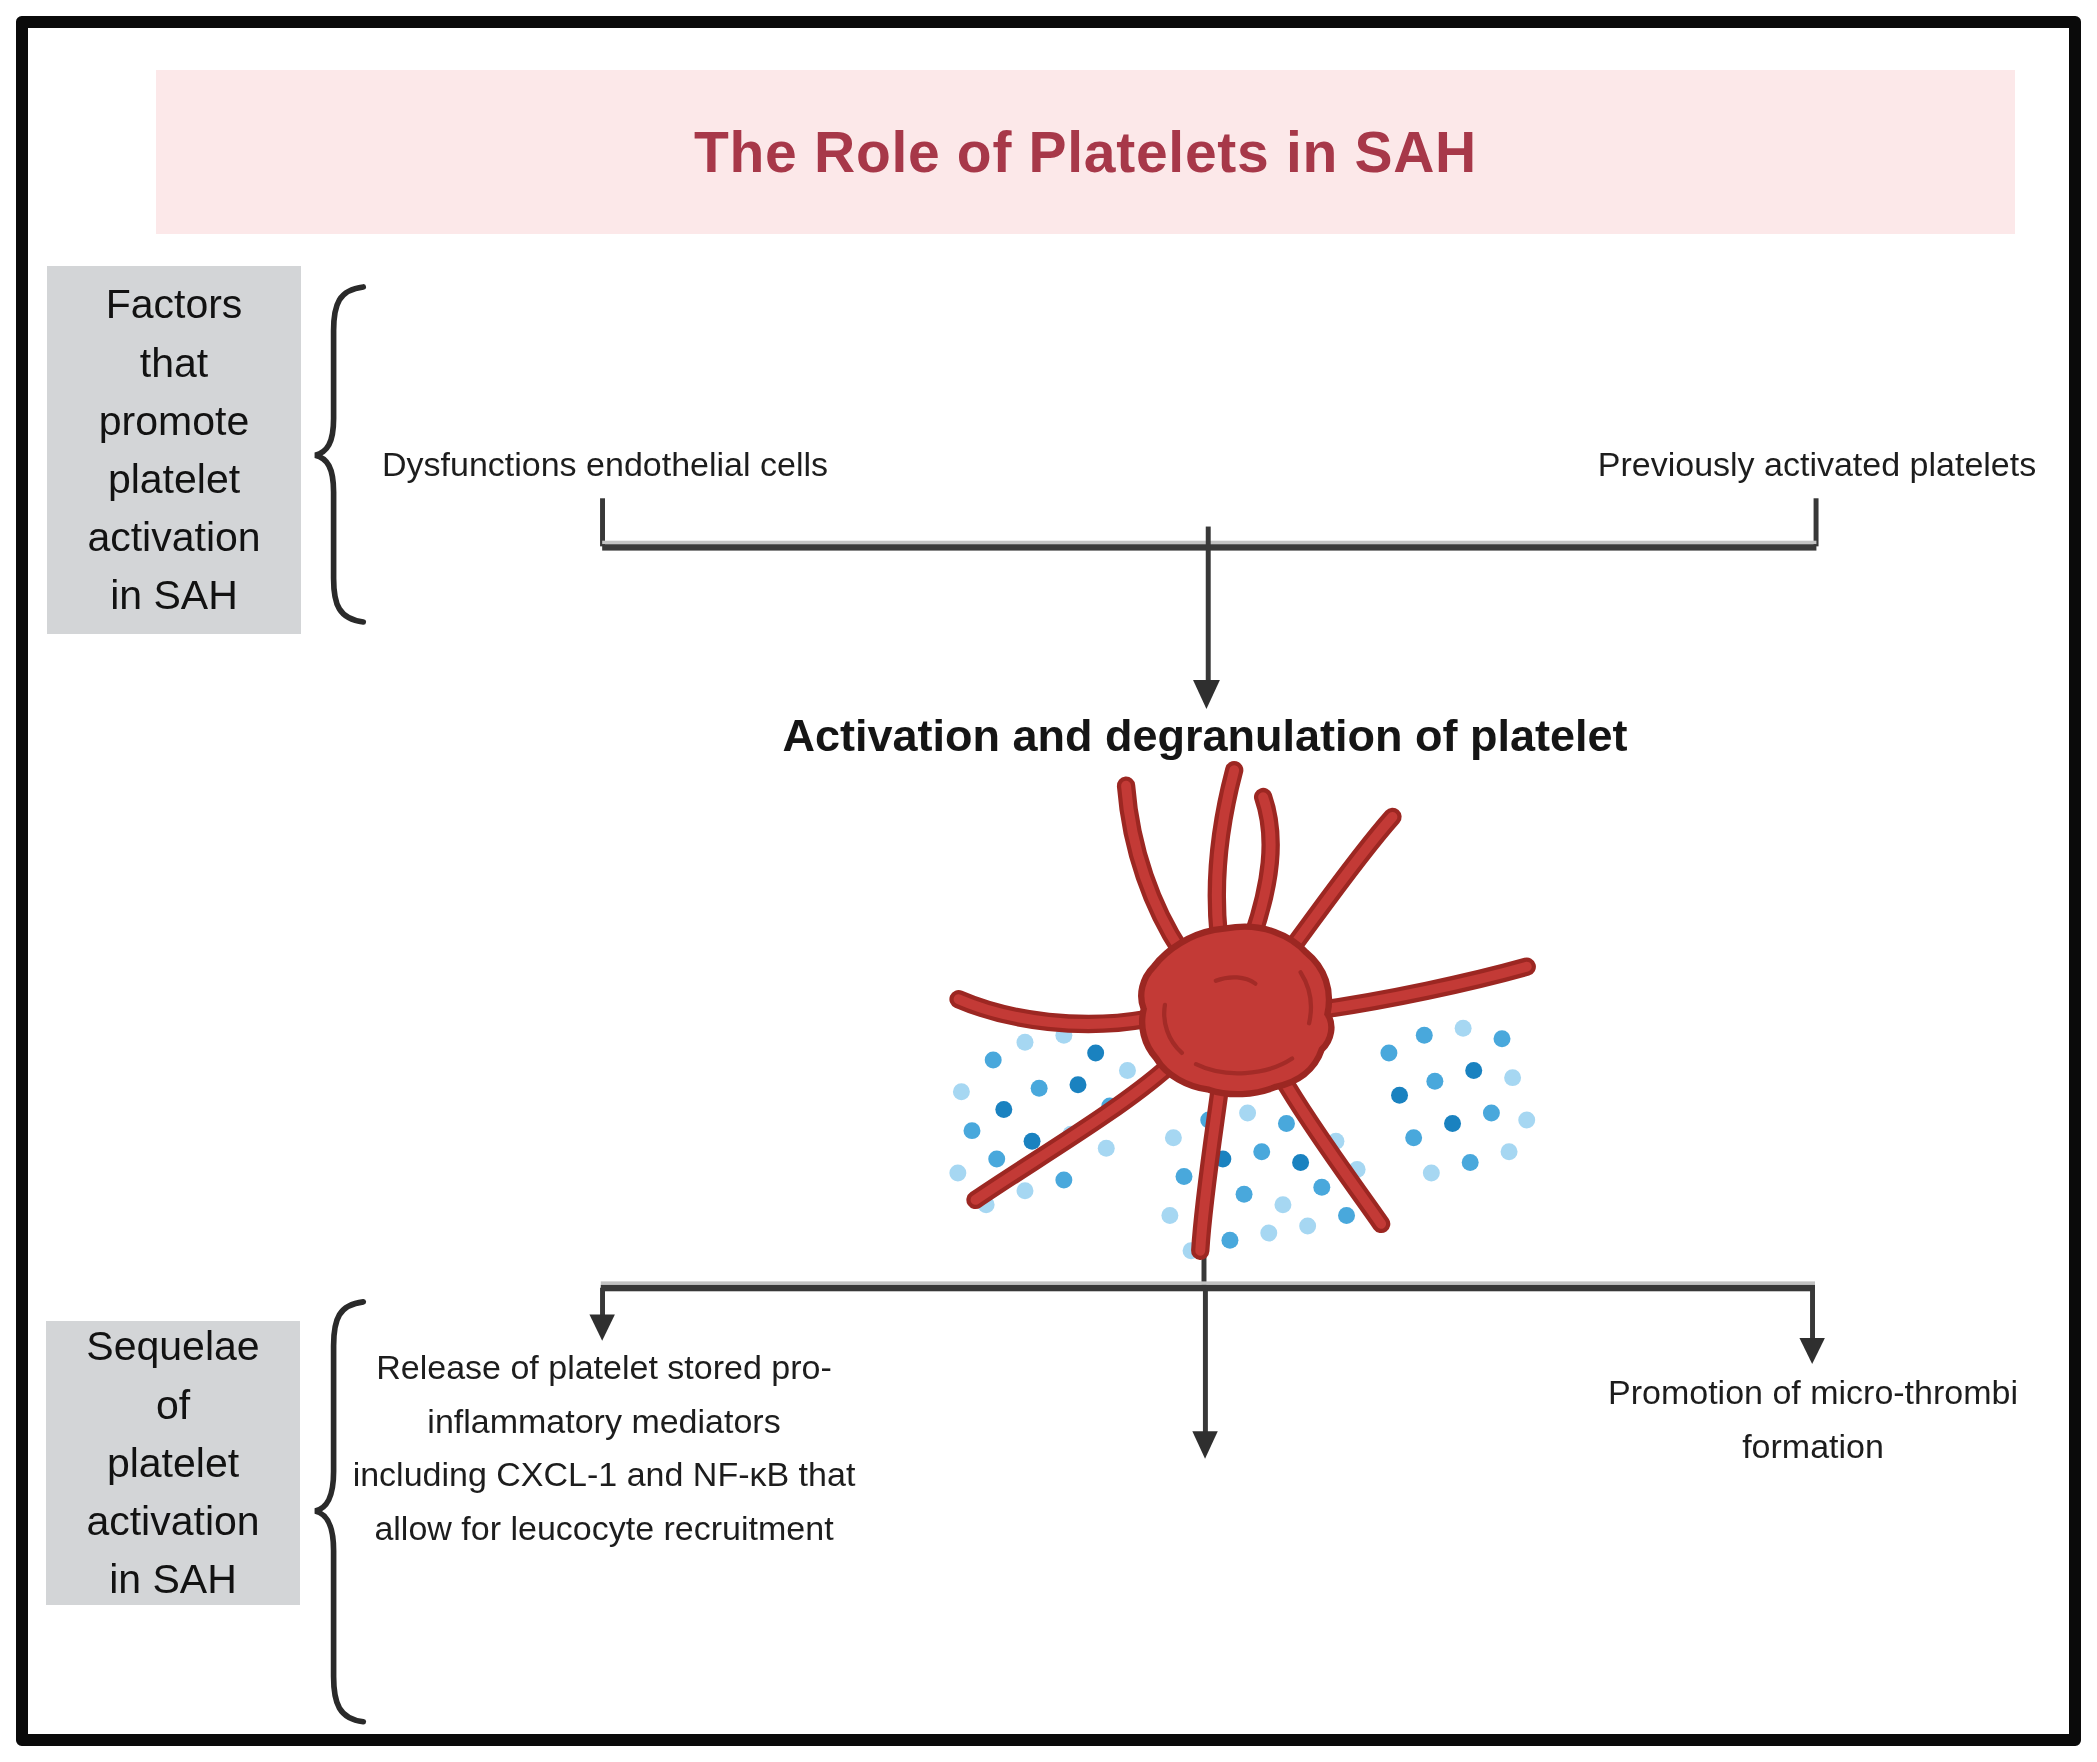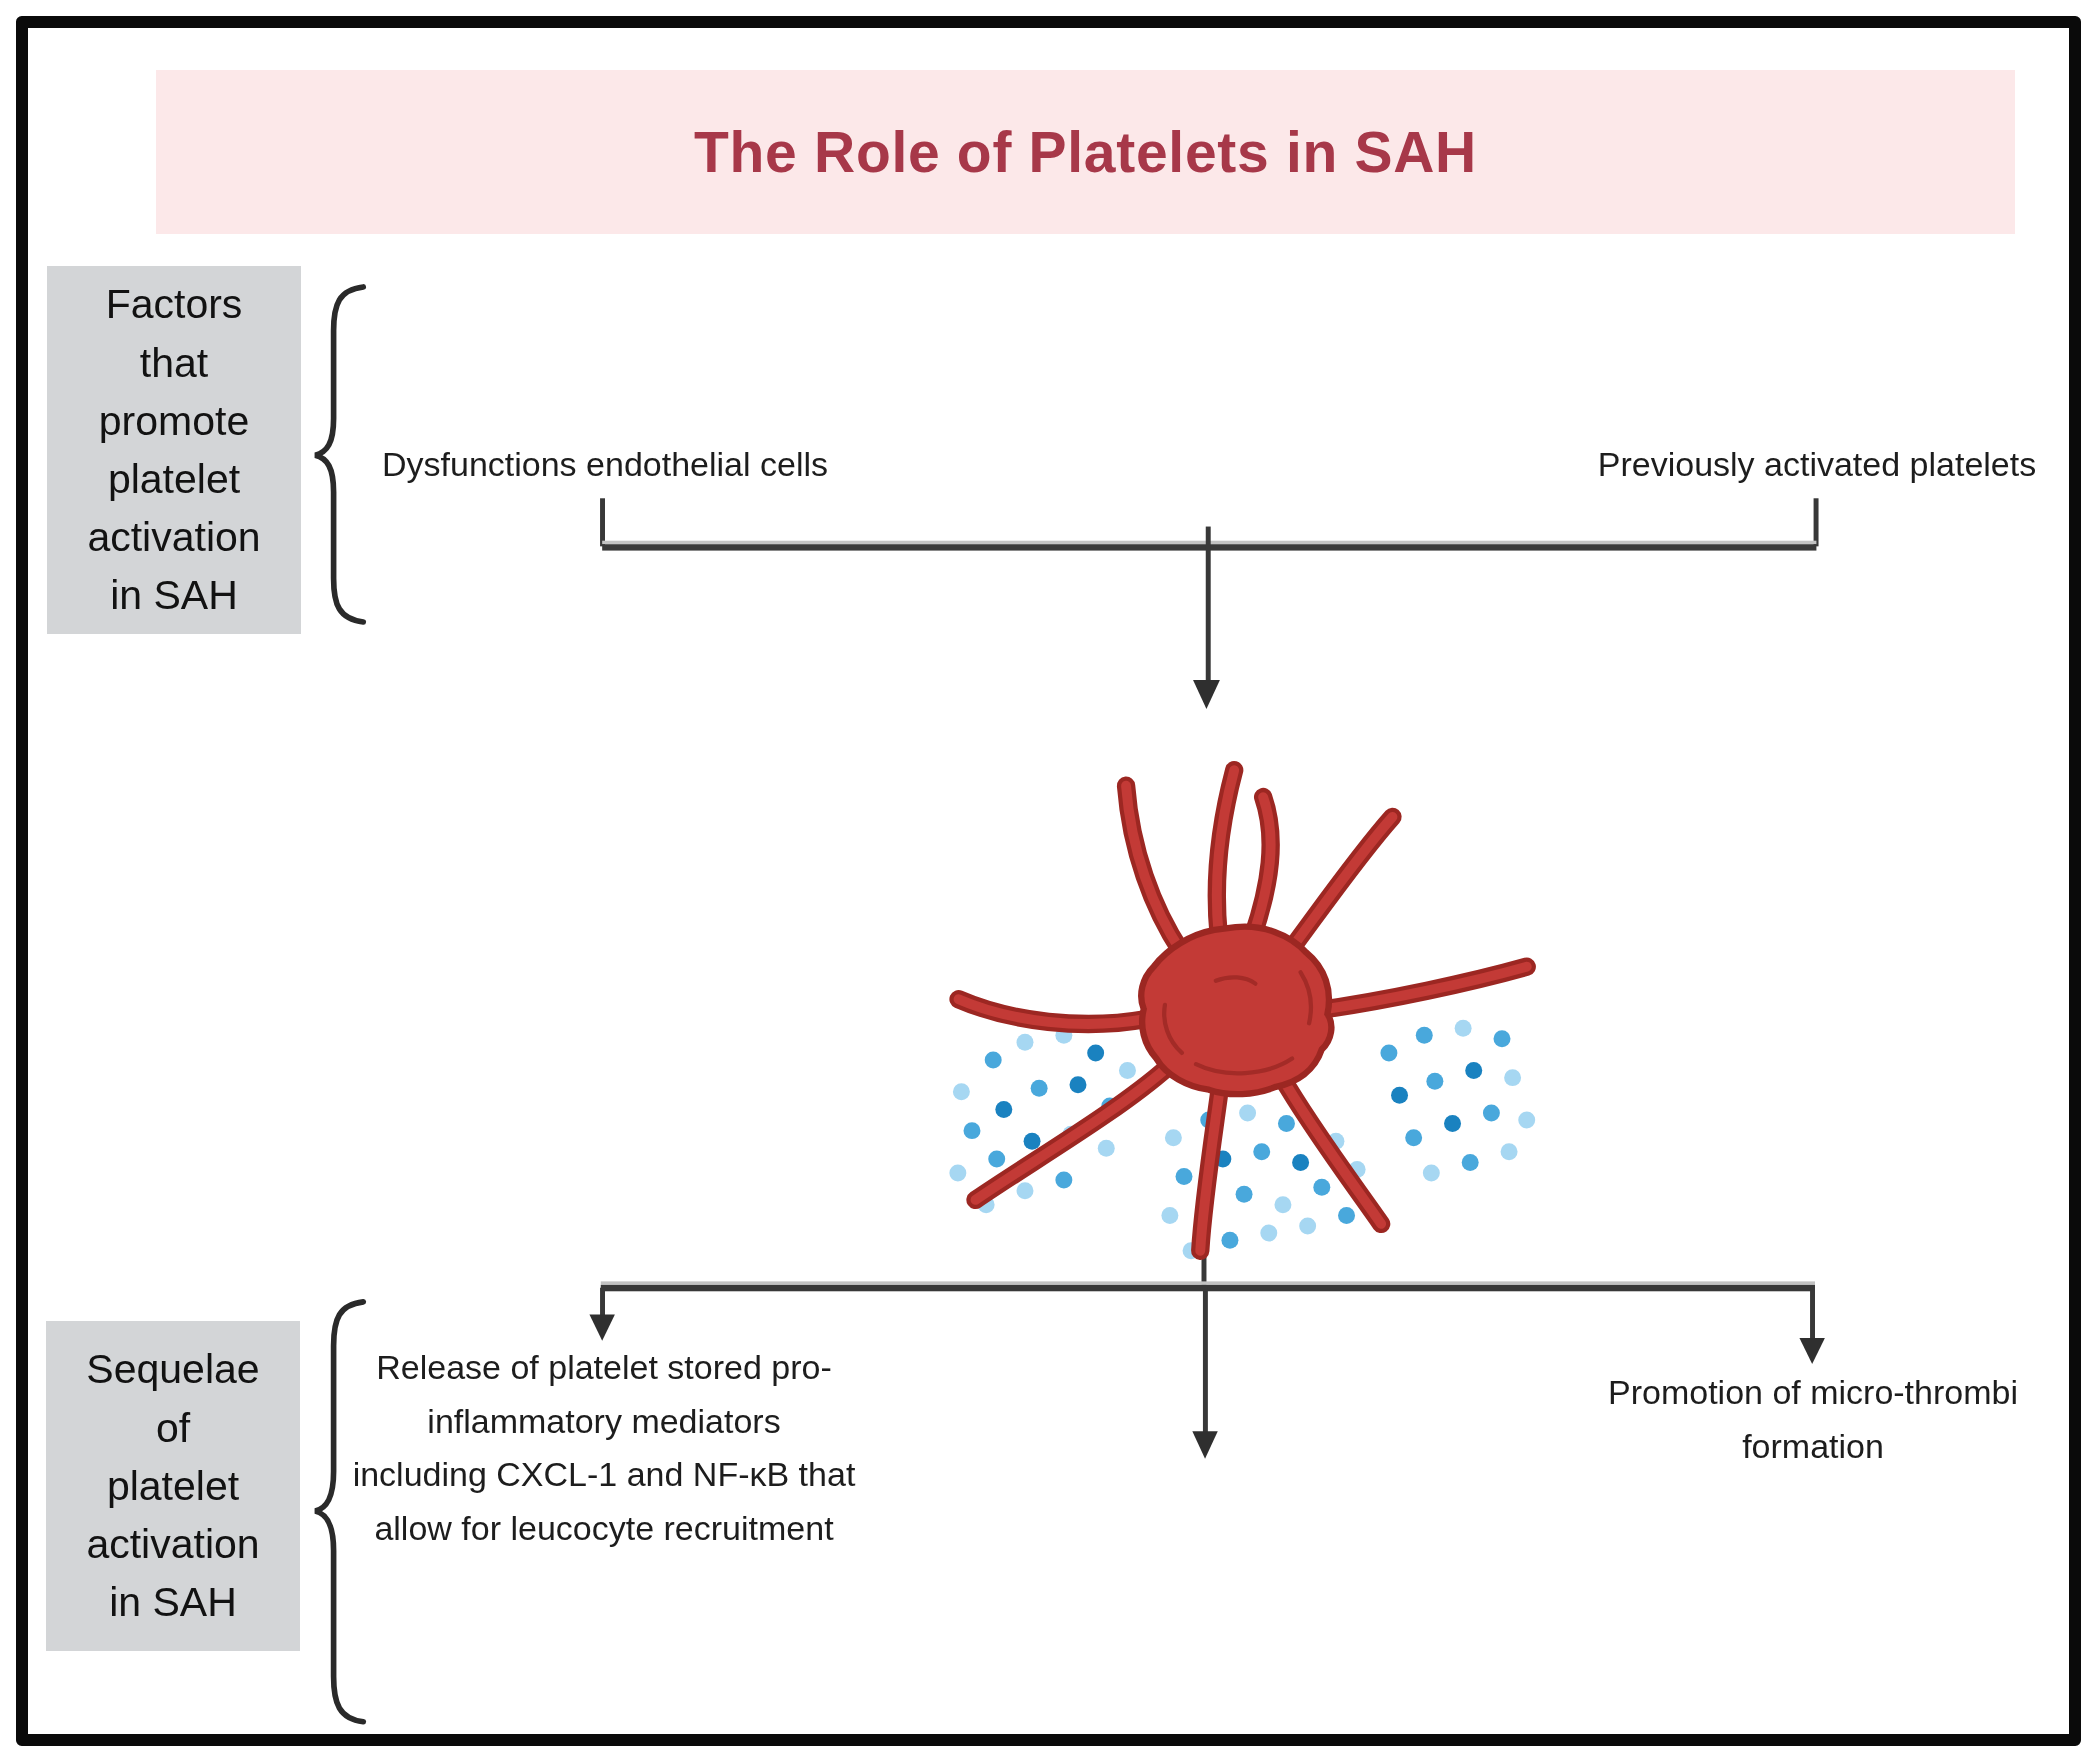--- a/index.html
+++ b/index.html
@@ -36,21 +36,21 @@
     position: absolute;
     background: var(--label-bg, #d3d5d7);
     display: flex; align-items: center; justify-content: center;
     text-align: center;
     font-size: 41px;
     line-height: 1.42;
     white-space: pre-line;
     color: #121212;
   }
   .factors-box  { left: 47px;  top: 266px;  width: 254px; height: 368px; }
-  .sequelae-box { left: 46px;  top: 1321px; width: 254px; height: 330px; }
+  .sequelae-box { left: 46px;  top: 1321px; width: 254px; height: 284px; }
   .txt {
     position: absolute;
     font-size: 34px;
     line-height: 1.58;
     text-align: center;
     white-space: pre-line;
     color: var(--text, #1d1d1d);
   }
   .t-endothelial { left: 322px;  top: 438px;  width: 566px; }
   .t-cytokines   { left: 923px; top: 318px;  width: 566px; }
@@ -103,20 +103,21 @@
     <span>Sequelae
 of
 platelet
 activation
 in SAH</span>
   </div>
 
   <div class="txt t-endothelial">Dysfunctions endothelial cells</div>
   <div class="txt t-previous">Previously activated platelets</div>
 
+  <div class="heading">Activation and degranulation of platelet</div>
 
   <div class="txt t-mediators">Release of platelet stored pro-
 inflammatory mediators
 including CXCL-1 and NF-κB that
 allow for leucocyte recruitment</div>
   <div class="txt t-thrombi">Promotion of micro-thrombi
 formation</div>
 
   <svg class="overlay" width="2097" height="1762" viewBox="0 0 2967 2493">
 

